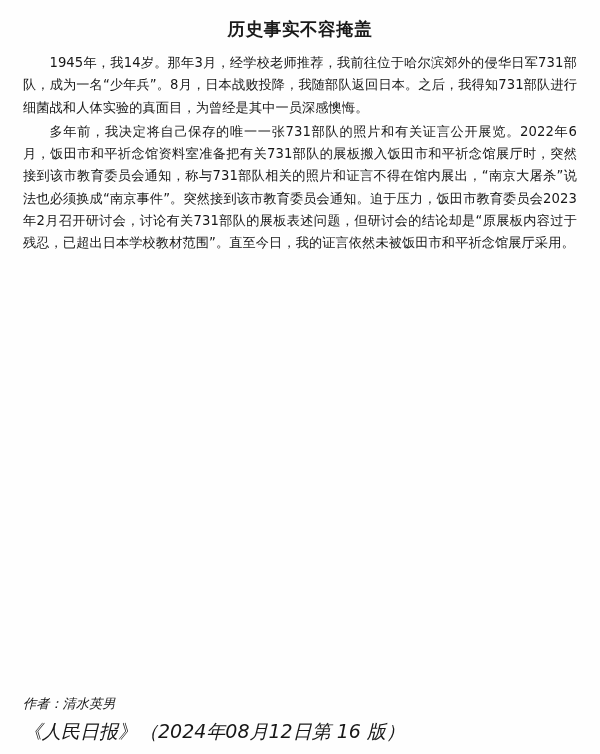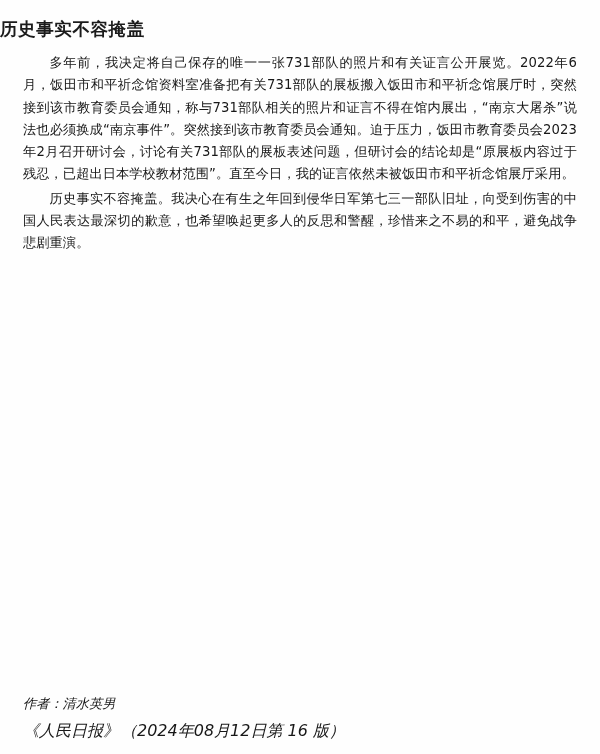--- a/index.html
+++ b/index.html
@@ -18,20 +18,21 @@
   .page {
     box-sizing: border-box;
     width: 600px;
     height: 754px;
     padding: 0;
     position: relative;
     background: #fefefe;
   }
 
   .article-title {
+    text-align: center;
     font-size: 17.5px;
     font-weight: bold;
     letter-spacing: 0.6px;
     color: #1b1b1b;
     margin: 0;
     padding: 16px 0 0 0;
     line-height: 26px;
   }
 
   .body-block {
@@ -59,42 +60,42 @@
 
   .author-line {
     font-size: 13.2px;
     line-height: 24px;
     color: #171717;
     text-indent: 0;
     margin: 0 0 4px 0;
   }
 
   .source-line {
-    font-size: 16px;
+    font-size: 19px;
     line-height: 22px;
     color: #171717;
     margin: 0;
     display: flex;
     align-items: baseline;
     gap: 2px;
   }
 
   .source-name { white-space: pre; }
   .source-date { white-space: pre; }
 </style>
 </head>
 <body>
 
 <div class="page">
 
   <h1 class="article-title">历史事实不容掩盖</h1>
 
   <div class="body-block">
+    <p class="para">1945年，我14岁。那年3月，经学校老师推荐，我前往位于哈尔滨郊外的侵华日军731部队，成为一名“少年兵”。8月，日本战败投降，我随部队返回日本。之后，我得知731部队进行细菌战和人体实验的真面目，为曾经是其中一员深感懊悔。</p>
     <p class="para">多年前，我决定将自己保存的唯一一张731部队的照片和有关证言公开展览。2022年6月，饭田市和平祈念馆资料室准备把有关731部队的展板搬入饭田市和平祈念馆展厅时，突然接到该市教育委员会通知，称与731部队相关的照片和证言不得在馆内展出，“南京大屠杀”说法也必须换成“南京事件”。突然接到该市教育委员会通知。迫于压力，饭田市教育委员会2023年2月召开研讨会，讨论有关731部队的展板表述问题，但研讨会的结论却是“原展板内容过于残忍，已超出日本学校教材范围”。直至今日，我的证言依然未被饭田市和平祈念馆展厅采用。</p>
-    <p class="para">历史事实不容掩盖。我决心在有生之年回到侵华日军第七三一部队旧址，向受到伤害的中国人民表达最深切的歉意，也希望唤起更多人的反思和警醒，珍惜来之不易的和平，避免战争悲剧重演。</p>
   </div>
 
   <div class="footer-block">
     <div class="author-line">
       <span>作者：</span><span>清水英男</span>
     </div>
     <div class="source-line">
       <span class="source-name">《人民日报》</span>
       <span class="source-date">（2024年08月12日第 16 版）</span>
     </div>

